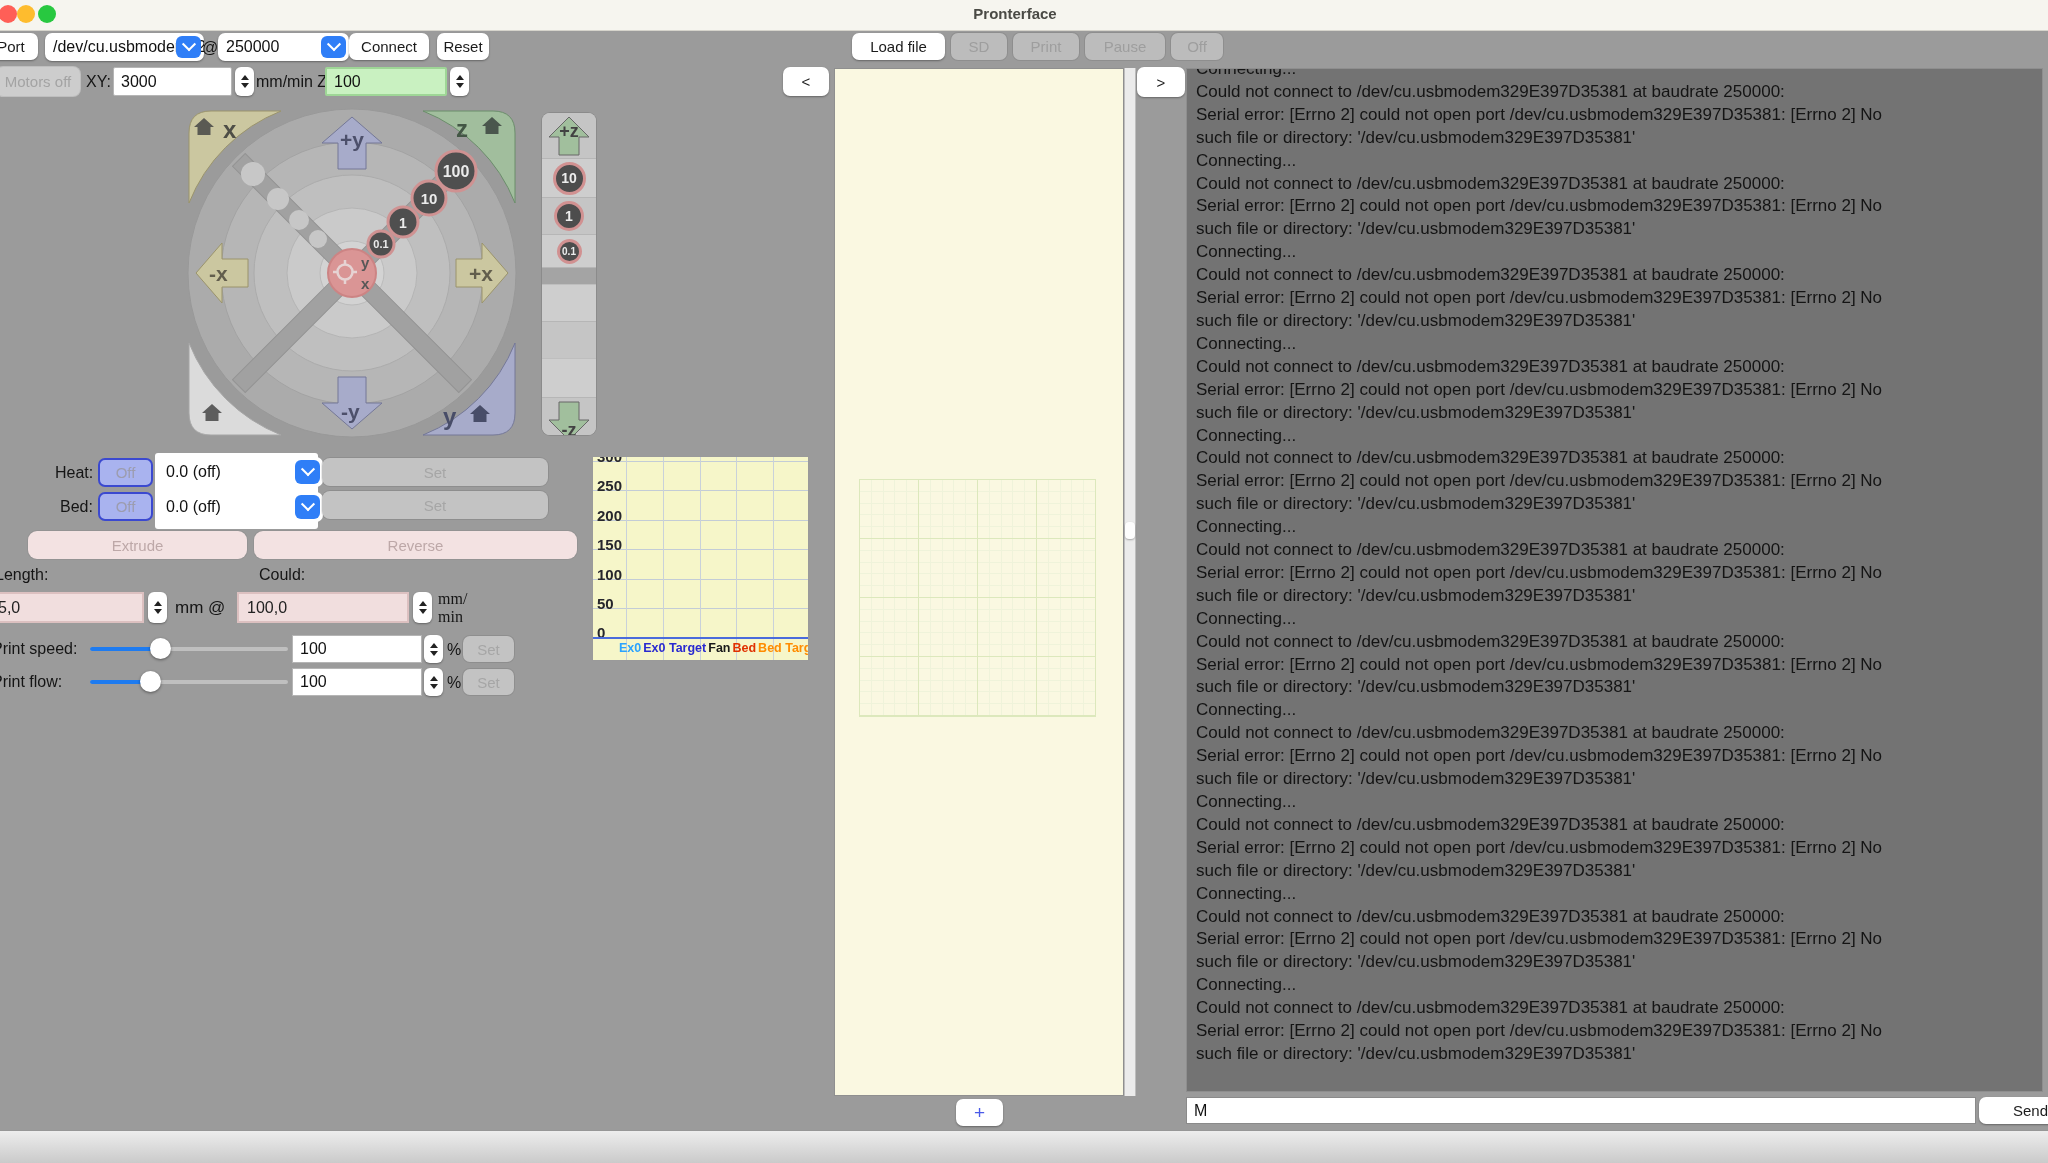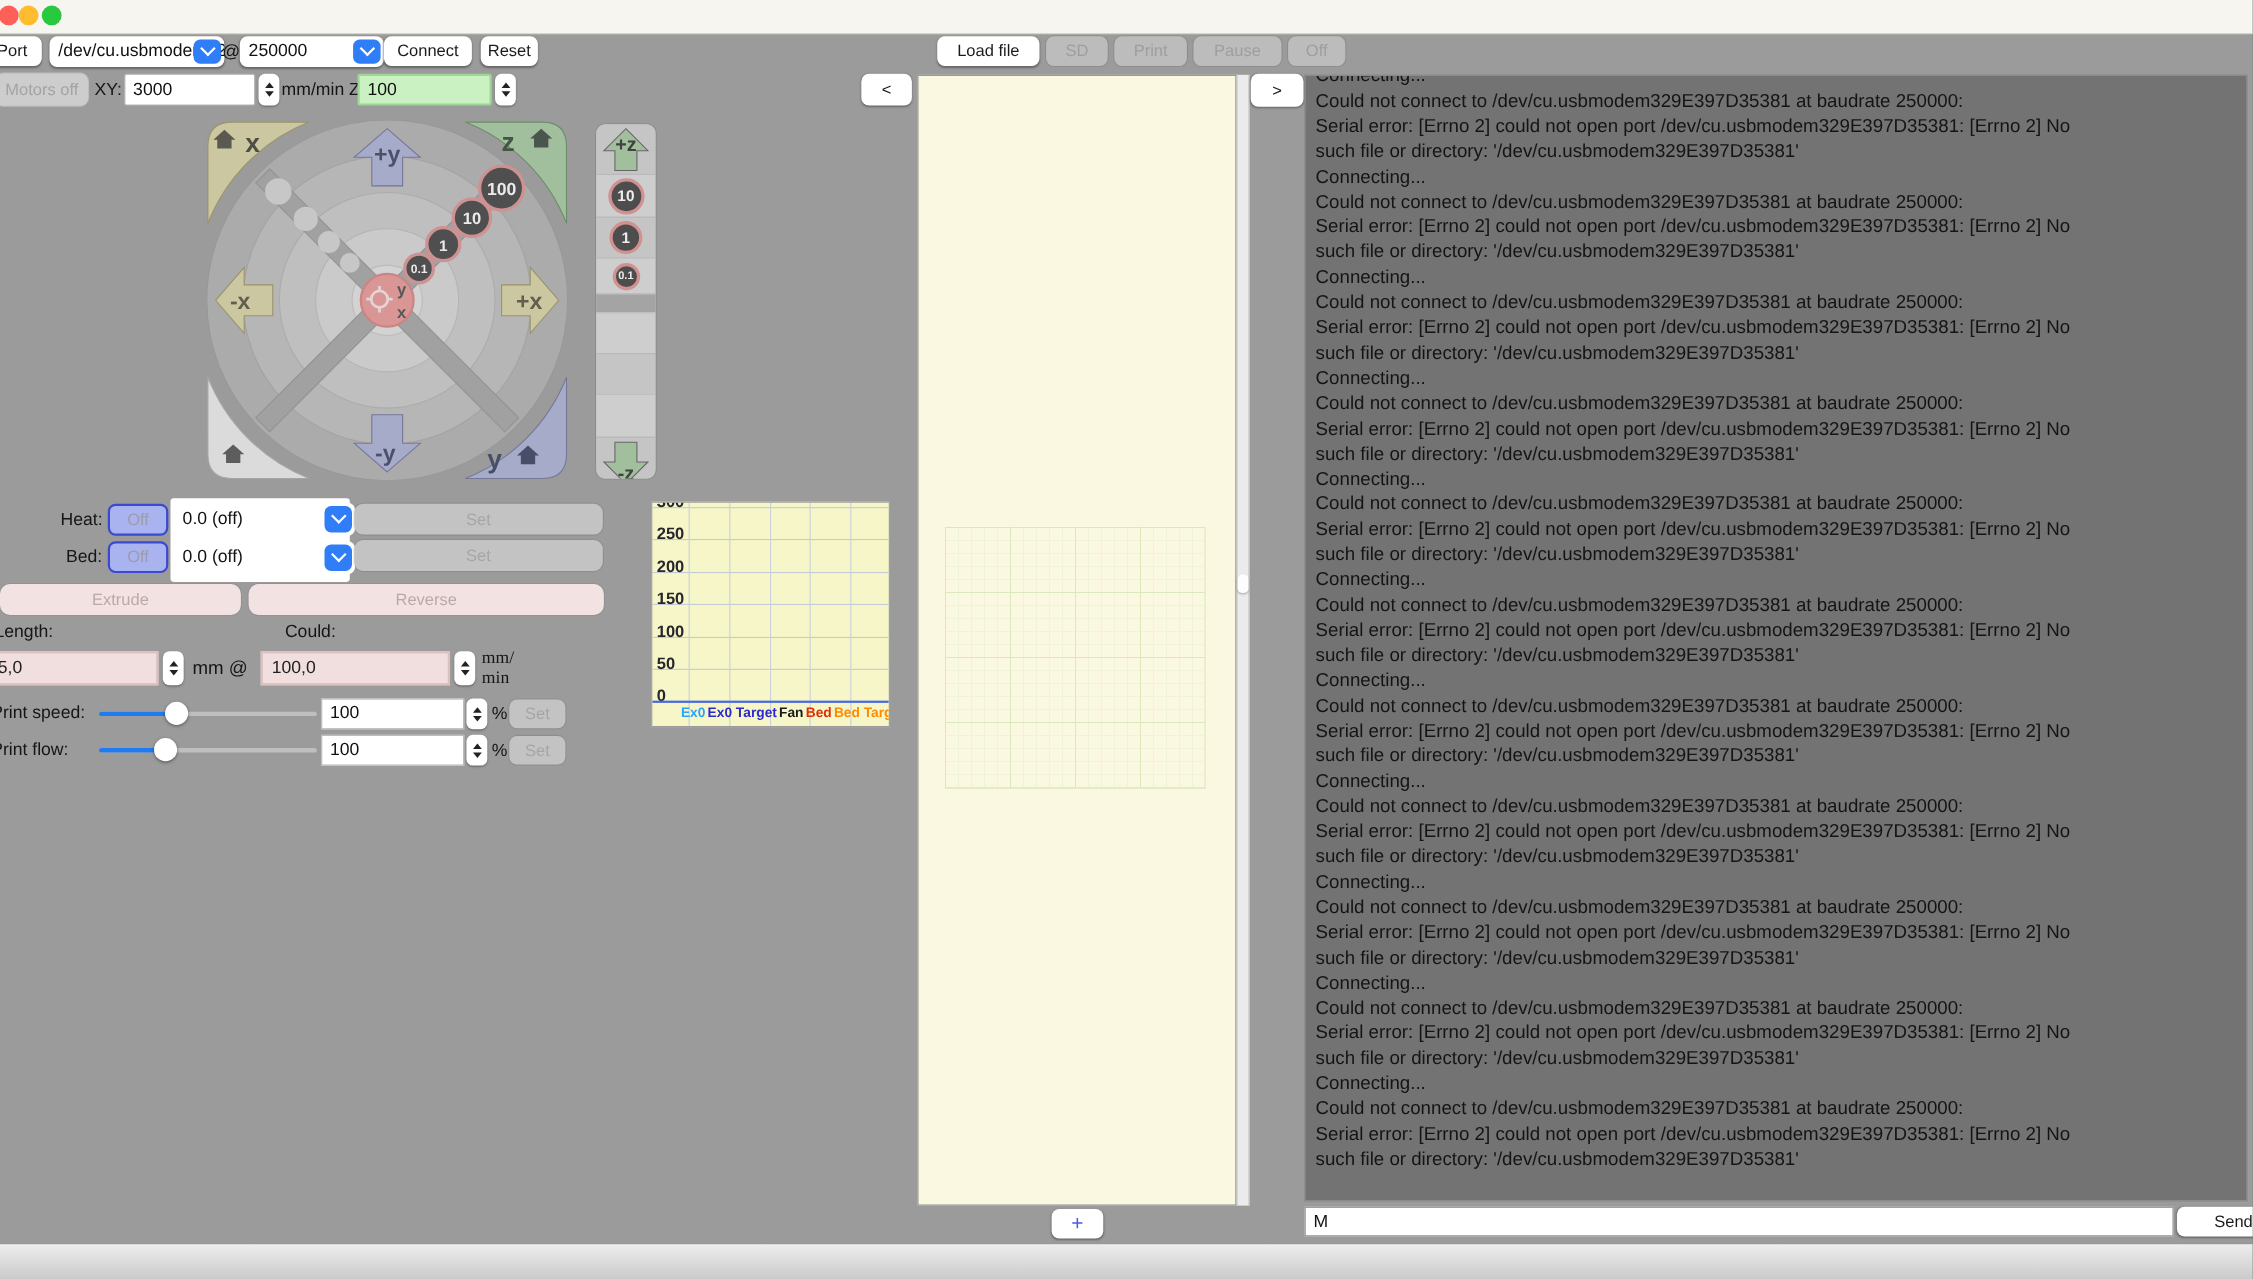--- a/index.html
+++ b/index.html
@@ -29,21 +29,21 @@
          border-bottom:2.5px solid #fff;transform:rotate(45deg) translate(-2px,-2px);}
   .stepper{position:absolute;width:19px;background:#fff;border-radius:6px;
          box-shadow:0 1px 2px rgba(0,0,0,.35);display:flex;flex-direction:column;
          align-items:center;justify-content:center;gap:3px;}
   .stepper .up{width:0;height:0;border-left:4px solid transparent;border-right:4px solid transparent;border-bottom:5px solid #222;}
   .stepper .dn{width:0;height:0;border-left:4px solid transparent;border-right:4px solid transparent;border-top:5px solid #222;}
   
   .offbtn{position:absolute;background:#a9b3ef;border:2px solid #3b49d0;border-radius:7px;
           display:flex;align-items:center;justify-content:center;font-size:15px;color:#9c9cae;}
   .pinkbtn{position:absolute;background:#f3e2e2;border-radius:9px;display:flex;align-items:center;
-          justify-content:center;font-size:15px;color:#bda8a8;box-shadow:0 0 0 1px rgba(0,0,0,.05);}
+          justify-content:center;font-size:15px;color:#bda8a8;box-shadow:0 0 0 1px rgba(0,0,0,.05);margin-left:28px;}
   .pinkfield{position:absolute;background:#f1dede;border:2px solid #dcc0c0;font-size:16px;color:#222;
           padding-left:8px;box-sizing:border-box;display:flex;align-items:center;}
   
   .track{position:absolute;height:4px;border-radius:2px;background:#bfbfbf;}
   .track .fill{position:absolute;left:0;top:0;bottom:0;background:#1e7bf0;border-radius:2px;}
   .thumb{position:absolute;width:21px;height:21px;border-radius:50%;background:#fff;
          box-shadow:0 1px 3px rgba(0,0,0,.45);}
   
   .tgraph{position:absolute;left:560px;top:456px;width:217px;height:205px;background:#f6f6c9;
           border:1px solid #9a9a9a;overflow:hidden;box-sizing:border-box;margin-left:32px;}
@@ -88,20 +88,21 @@
 </style>
 </head>
 <body>
 
 <div id="app">
 
   <div class="abs titlebar">
     <div class="tl" style="left:-1px;background:#ff5f57;"></div>
     <div class="tl" style="left:17px;background:#febc2e;"></div>
     <div class="tl" style="left:38px;background:#28c840;"></div>
+    <div class="title">Pronterface</div>
   </div>
 
   <div class="btn" style="left:-16px;top:33px;width:54px;height:27px;border-radius:7px;">
       <span>Port</span>
     </div>
   <div class="combo" style="left:45px;top:33px;width:151px;height:28px;">
     <span style="white-space:nowrap;">/dev/cu.usbmodem32</span>
     <span class="chev">
         <i></i>
       </span>

